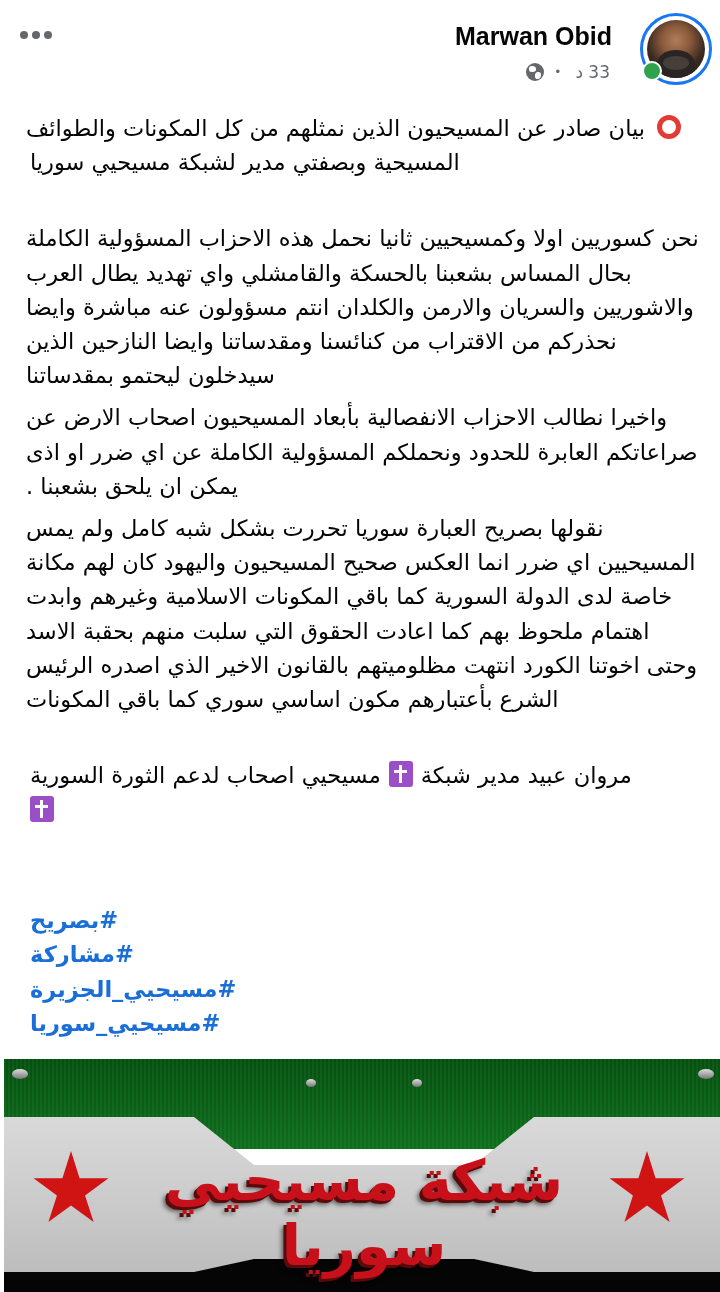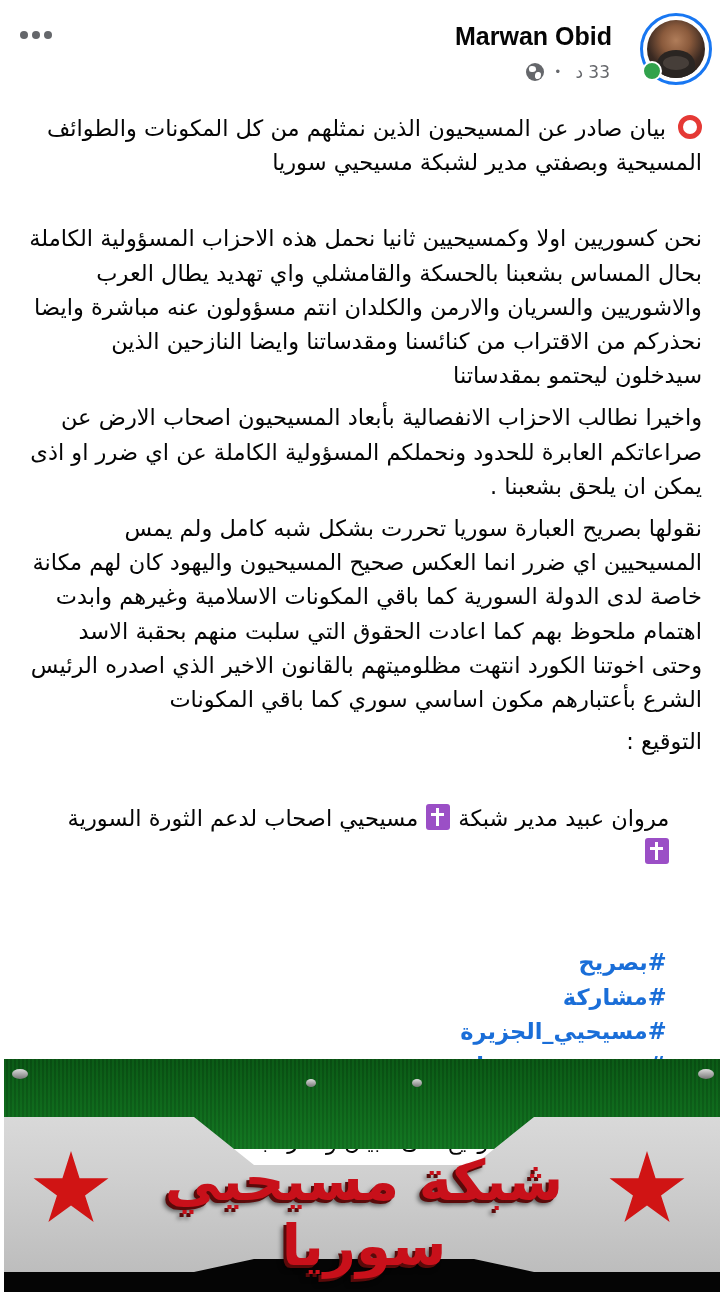--- a/index.html
+++ b/index.html
@@ -18,21 +18,21 @@
   .online-dot { position: absolute; right: 62px; top: 57px; width: 20px; height: 20px; border-radius: 50%; background: #31a24c; border: 2px solid #ffffff; }
 
   .author-name { position: absolute; right: 108px; top: 14px; font-family: "Liberation Sans", sans-serif; font-weight: bold; font-size: 25px; color: #050505; white-space: nowrap; cursor: pointer; }
   .meta-row { position: absolute; right: 106px; top: 50px; display: flex; align-items: center; gap: 6px; color: #65676b; font-size: 17px; direction: ltr; }
   .globe-icon { width: 18px; height: 18px; border-radius: 50%; background: #65676b; position: relative; overflow: hidden; }
   .globe-icon::before { content: ""; position: absolute; left: 3px; top: 3px; width: 7px; height: 6px; background: #fff; border-radius: 40% 60% 50% 40%; }
   .globe-icon::after { content: ""; position: absolute; right: 3px; bottom: 2px; width: 6px; height: 7px; background: #fff; border-radius: 50% 40% 60% 40%; }
   .meta-sep { font-size: 12px; }
   .meta-time { direction: rtl; }
 
-  .post-body { position: absolute; top: 99px; right: 14px; left: 14px; direction: rtl; text-align: right;
+  .post-body { position: absolute; top: 99px; right: 14px; left: 14px; direction: rtl; text-align: left;
                font-family: "DejaVu Sans", sans-serif; font-size: 22.5px; line-height: 34.2px; color: #050505; }
   .post-body p { white-space: pre-wrap; }
   .blank { height: 34px; }
   .red-ring { display: inline-block; width: 24px; height: 24px; border-radius: 50%; border: 5px solid #e53935; vertical-align: -3px; margin-left: 8px; }
   .cross-emoji { display: inline-block; width: 24px; height: 26px; background: #9b4fc6; border-radius: 3px; position: relative; vertical-align: -4px; margin: 0 4px; }
   .cross-emoji::before { content: ""; position: absolute; left: 10px; top: 4px; width: 3px; height: 18px; background: #fff; }
   .cross-emoji::after { content: ""; position: absolute; left: 5px; top: 9px; width: 13px; height: 3px; background: #fff; }
   .hashtags { color: #1a6ed8; font-weight: bold; }
   .hashtag { cursor: pointer; }
 
@@ -79,21 +79,20 @@
   </div>
   <div class="online-dot"></div>
 </div>
 
 <div class="post-body">
   <p><span class="red-ring"></span><span>بيان صادر عن المسيحيون الذين نمثلهم من كل المكونات والطوائف المسيحية وبصفتي مدير لشبكة مسيحيي سوريا</span></p>
   <div class="blank"></div>
   <p>نحن كسوريين اولا وكمسيحيين ثانيا نحمل هذه الاحزاب المسؤولية الكاملة بحال المساس بشعبنا بالحسكة والقامشلي واي تهديد يطال العرب والاشوريين والسريان والارمن والكلدان انتم مسؤولون عنه مباشرة وايضا نحذركم من الاقتراب من كنائسنا ومقدساتنا وايضا النازحين الذين سيدخلون ليحتمو بمقدساتنا</p>
   <p>واخيرا نطالب الاحزاب الانفصالية بأبعاد المسيحيون اصحاب الارض عن صراعاتكم العابرة للحدود ونحملكم المسؤولية الكاملة عن اي ضرر او اذى يمكن ان يلحق بشعبنا .</p>
   <p>نقولها بصريح العبارة سوريا تحررت بشكل شبه كامل ولم يمس المسيحيين اي ضرر انما العكس صحيح المسيحيون واليهود كان لهم مكانة خاصة لدى الدولة السورية كما باقي المكونات الاسلامية وغيرهم وابدت اهتمام ملحوظ بهم كما اعادت الحقوق التي سلبت منهم بحقبة الاسد  وحتى اخوتنا الكورد انتهت مظلوميتهم بالقانون الاخير الذي اصدره الرئيس الشرع بأعتبارهم مكون اساسي سوري كما باقي المكونات</p>
-  <p>التوقيع :</p>
   <p>
     <span>مروان عبيد مدير شبكة</span><span class="cross-emoji"></span><span>مسيحيي اصحاب لدعم الثورة السورية</span>
     <span class="cross-emoji"></span>
   </p>
   <p class="hashtags">
     <span class="hashtag">#بصريح</span>
     <span class="hashtag">#مشاركة</span>
     <span class="hashtag">#مسيحيي_الجزيرة</span>
     <span class="hashtag">#مسيحيي_سوريا</span>
   </p>

